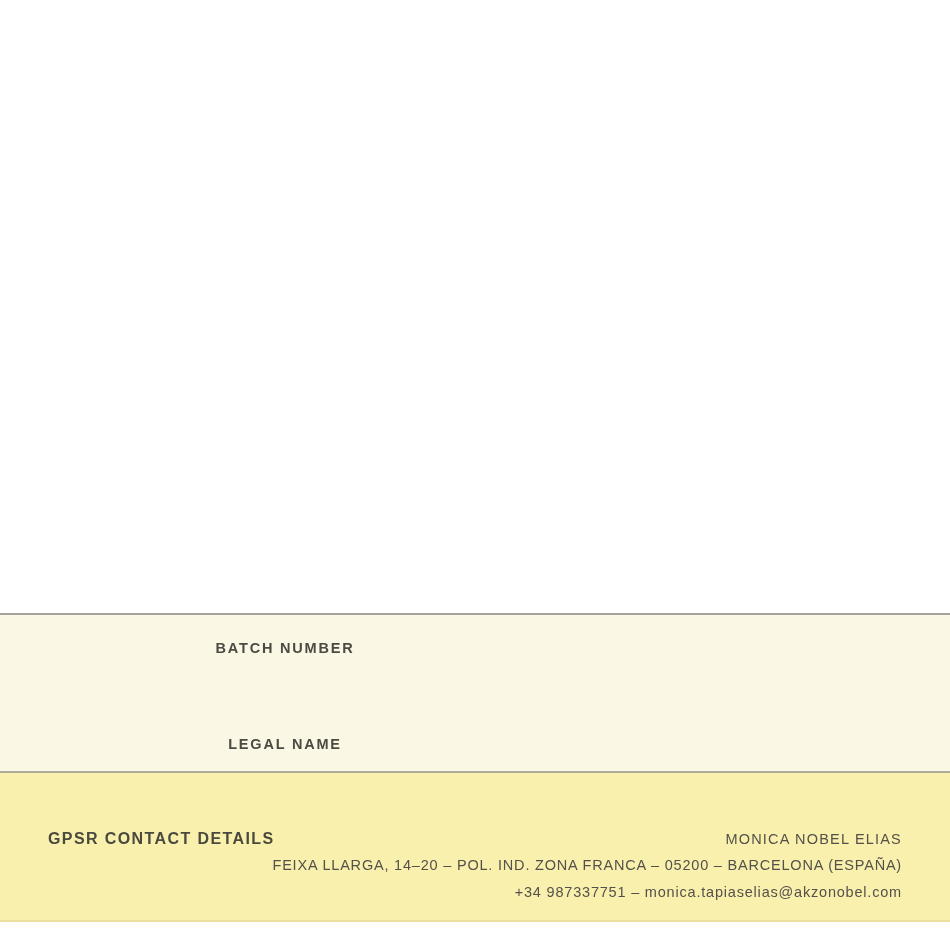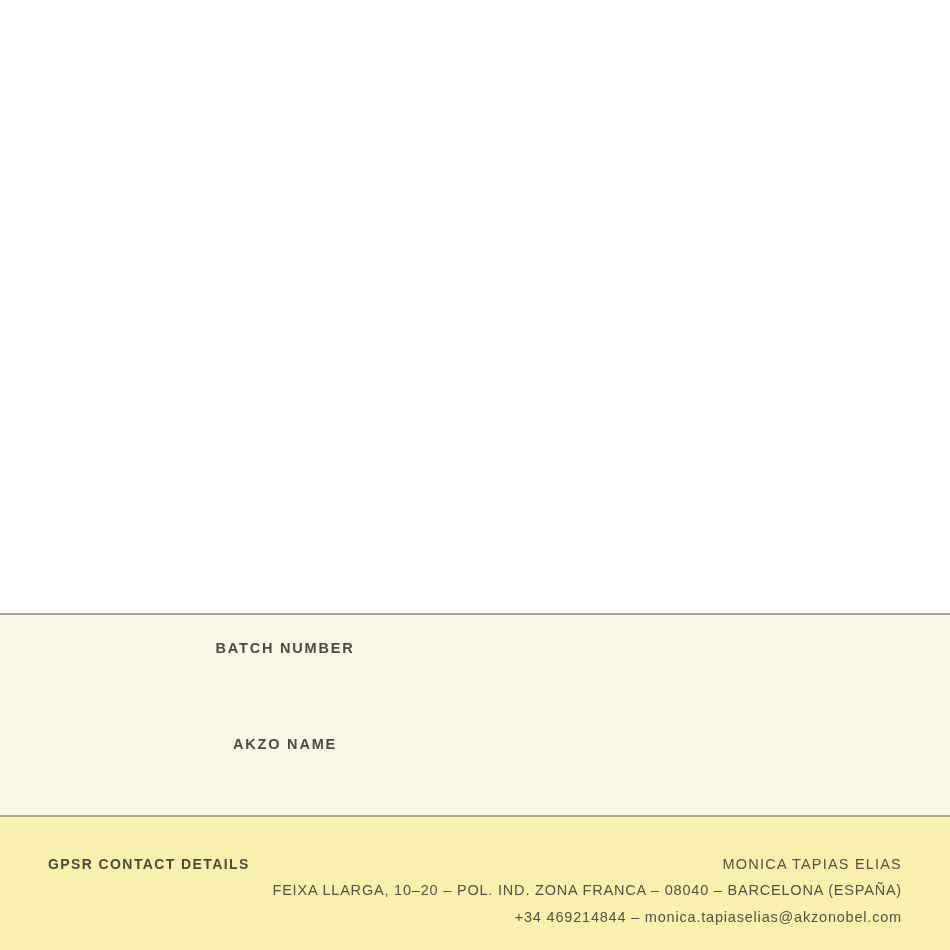--- a/index.html
+++ b/index.html
@@ -21,21 +21,21 @@
 
   .divider {
     height: 2px;
     flex: none;
   }
   .divider-top { background: #a3a29d; }
   .divider-mid { background: #aeab97; }
 
   
   .info-panel {
-    height: 200px;
+    height: 156px;
     flex: none;
     background: #fbf7e5;
     padding: 24px 10% 0 10%;
   }
   .field-row { display: flex; }
   .field-col { width: 50%; text-align: center; }
   .field-label {
     font-size: 14.5px;
     font-weight: bold;
     letter-spacing: 1.8px;
@@ -59,25 +59,26 @@
     background: #faf0ad;
     padding: 38px 48px 0 48px;
     border-bottom: 2px solid #ecdfa0;
   }
   .contact-head {
     display: flex;
     justify-content: space-between;
     align-items: baseline;
   }
   .contact-title {
-    font-size: 14px;
+    font-size: 16px;
     font-weight: bold;
     letter-spacing: 1.4px;
     line-height: 18px;
     color: #4a493e;
+    margin-top: 19px;
   }
   .contact-name {
     font-size: 14.5px;
     letter-spacing: 1.2px;
     line-height: 18px;
     color: #53514a;
   }
   .contact-line {
     text-align: right;
     font-size: 14.5px;
@@ -99,31 +100,31 @@
 
   <div class="info-panel">
     <div class="field-row">
       <div class="field-col">
         <div class="field-label">BATCH NUMBER</div>
         <div class="field-value"></div>
       </div>
     </div>
     <div class="field-row row-2">
       <div class="field-col">
-        <div class="field-label">AKZO NAME</div>
+        <div class="field-label">LEGAL NAME</div>
       </div>
       <div class="field-col">
       </div>
     </div>
   </div>
 
   <div class="divider divider-mid"></div>
 
   <div class="contact-panel">
     <div class="contact-head">
       <div class="contact-title">GPSR CONTACT DETAILS</div>
-      <div class="contact-name">MONICA TAPIAS ELIAS</div>
+      <div class="contact-name">MONICA NOBEL ELIAS</div>
     </div>
-    <div class="contact-line contact-address">FEIXA LLARGA, 10–20 – POL. IND. ZONA FRANCA – 08040 – BARCELONA (ESPAÑA)</div>
-    <div class="contact-line contact-phone-email">+34 469214844 – monica.tapiaselias@akzonobel.com</div>
+    <div class="contact-line contact-address">FEIXA LLARGA, 14–20 – POL. IND. ZONA FRANCA – 05200 – BARCELONA (ESPAÑA)</div>
+    <div class="contact-line contact-phone-email">+34 987337751 – monica.tapiaselias@akzonobel.com</div>
   </div>
 
 </div>
 
 </body></html>

